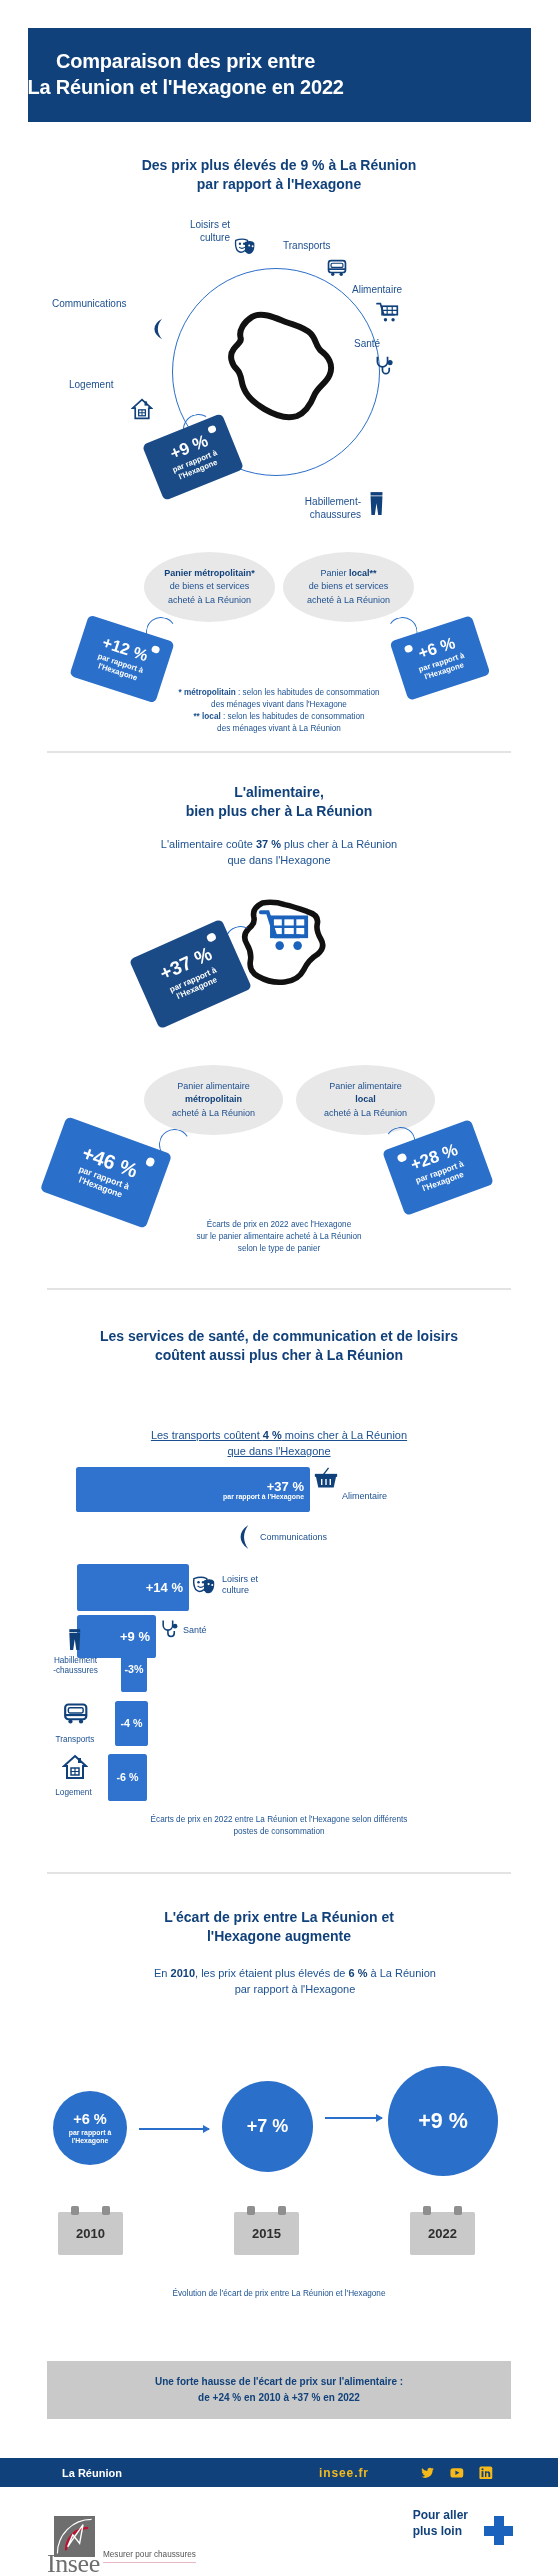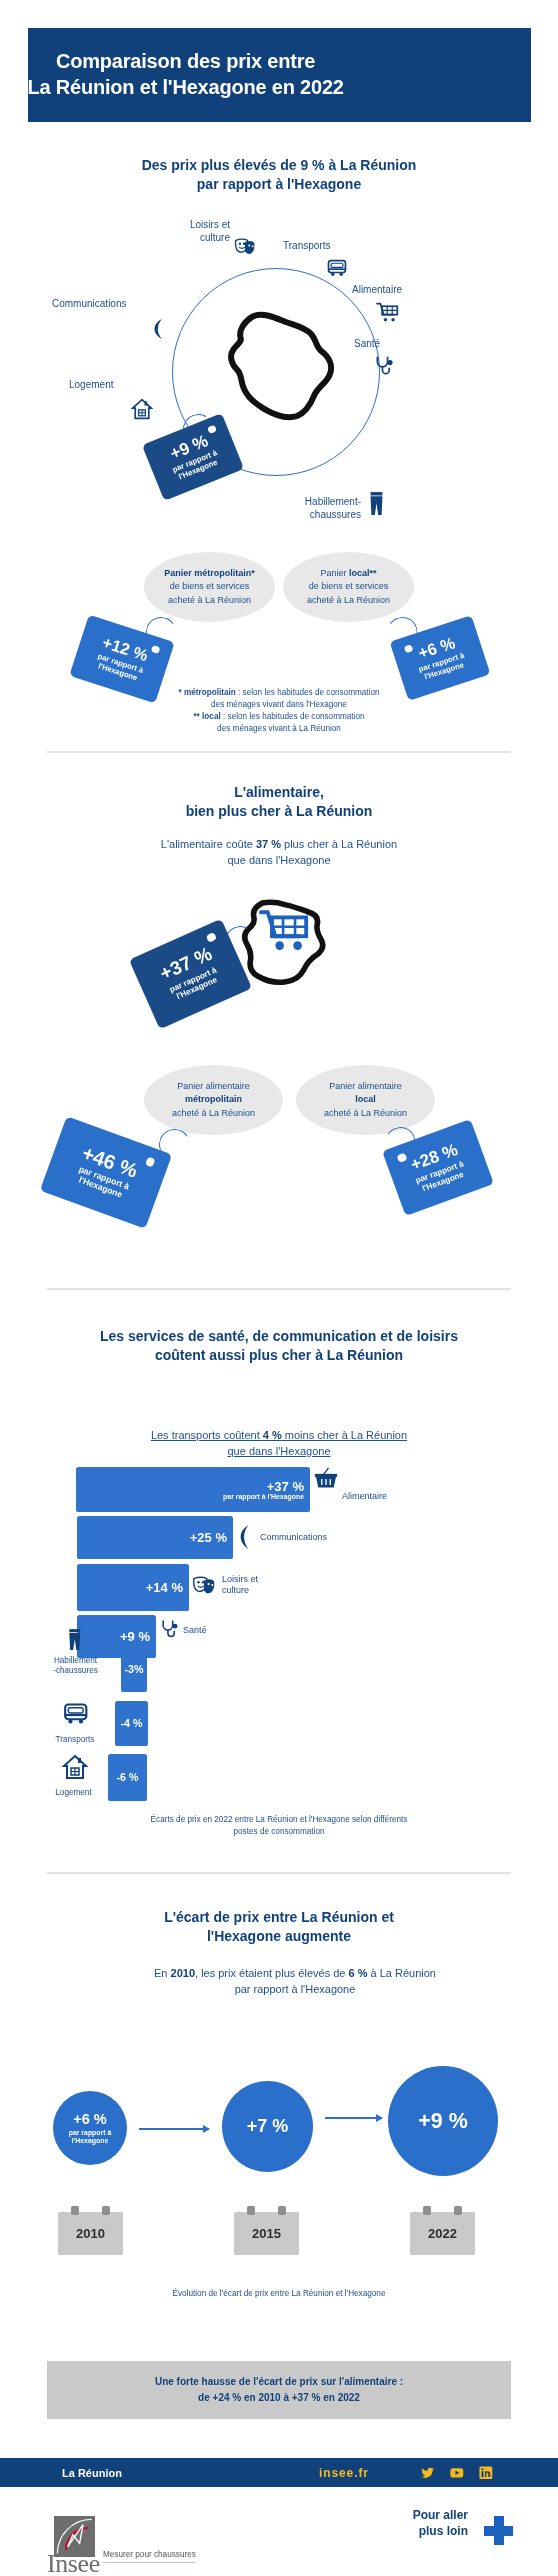--- a/index.html
+++ b/index.html
@@ -149,21 +149,21 @@
   .insee-sq{position:absolute; left:6.9px; top:0; width:41px; height:41px; background:#6e6e6e;}
   .insee-word{
     position:absolute; left:0; top:33px; font-family:"Liberation Serif", serif;
     font-size:26px; color:#6e6e6e; letter-spacing:-0.4px;
   }
   .tagline{
     position:absolute; left:103px; top:2550px; font-size:8.2px; color:#555;
     padding-bottom:2.6px; border-bottom:1.7px solid #e7b7c2;
   }
   .pour-aller{
-    position:absolute; right:90px; top:2507px; text-align:right;
+    position:absolute; right:90px; top:2507px; 
     font-size:12px; font-weight:bold; color:#11417a; line-height:1.35;
   }
   .plus-ico{
     position:absolute; right:45px; top:2516px; width:29px; height:29px;
   }
   .plus-ico:before,.plus-ico:after{
     content:""; position:absolute; background:#1b62bd;
   }
   .plus-ico:before{left:10.3px; top:0; width:9.4px; height:29px;}
   .plus-ico:after{left:0; top:10.3px; width:29px; height:9.4px;}
@@ -375,20 +375,25 @@
   <div class="tag-string" style="left:386px; top:1127px; width:27.5px; height:27.5px; transform:rotate(-12deg) scaleX(-1);"></div>
   <div class="tag" style="left:391px; top:1133px; width:94px; height:69px; transform:rotate(-20deg);">
     <div class="pct" style="font-size:17px;">+28 %</div>
     <div class="ref" style="font-size:8.2px;">
       <span>par rapport à</span><br>
       <span>l'Hexagone</span>
     </div>
     <div class="hole" style="width:8.6px;height:8.6px;left:12px;top:8.6px;"></div>
   </div>
 
+  <div class="caption" style="top:1219px;">
+    <span>Écarts de prix en 2022 avec l'Hexagone</span><br>
+    <span>sur le panier alimentaire acheté à La Réunion</span><br>
+    <span>selon le type de panier</span>
+  </div>
 
   <div class="divider" style="top:1288px;"></div>
 
   <div class="sec-title" style="top:1327px;">
     <span>Les services de santé, de communication et de loisirs</span><br>
     <span>coûtent aussi plus cher à La Réunion</span>
   </div>
   <div class="sec-sub" style="top:1428px;text-decoration:underline;">
     <span>Les transports coûtent <b>4 %</b> moins cher à La Réunion</span><br>
     <span>que dans l'Hexagone</span>
@@ -401,23 +406,20 @@
     </div>
   </div>
   <svg class="ico" style="left:313px; top:1467px;" width="26" height="24" viewBox="0 0 30 28">
     <path d="M18 1 L11 10" stroke="#11417a" stroke-width="1.6" fill="none"></path>
     <path d="M3 10 h24 l-3 14 h-18 z" fill="#11417a"></path>
     <rect x="2" y="8" width="26" height="3.5" fill="#11417a"></rect>
     <path d="M10 14 v7 M15 14 v7 M20 14 v7" stroke="#fff" stroke-width="1.6"></path>
   </svg>
   <div class="bar-right" style="left:342px; top:1491px;">Alimentaire</div>
 
-  <div class="bar" style="left:77px; top:1516px; width:156px; height:43px;">
-    <div class="val">+25 %</div>
-  </div>
   <svg class="ico" style="left:238px; top:1524px;" width="15.5" height="26" viewBox="0 0 18 30">
     <path d="M12 1 q-9 6 -9 14 q0 8 9 14 q-5-7 -5-14 q0-7 5-14z" fill="#11417a"></path>
   </svg>
   <div class="bar-right" style="left:260px; top:1532px;">Communications</div>
 
   <div class="bar" style="left:77px; top:1564px; width:112px; height:47px;">
     <div class="val">+14 %</div>
   </div>
   <svg class="ico" style="left:192px; top:1574px;" width="24" height="22" viewBox="0 0 26 24">
     <path d="M2 5 q8-3 14 0 q1 8-3 12 q-5 4-9 0 q-3-5-2-12z" fill="#fff" stroke="#11417a" stroke-width="1.6"></path>

